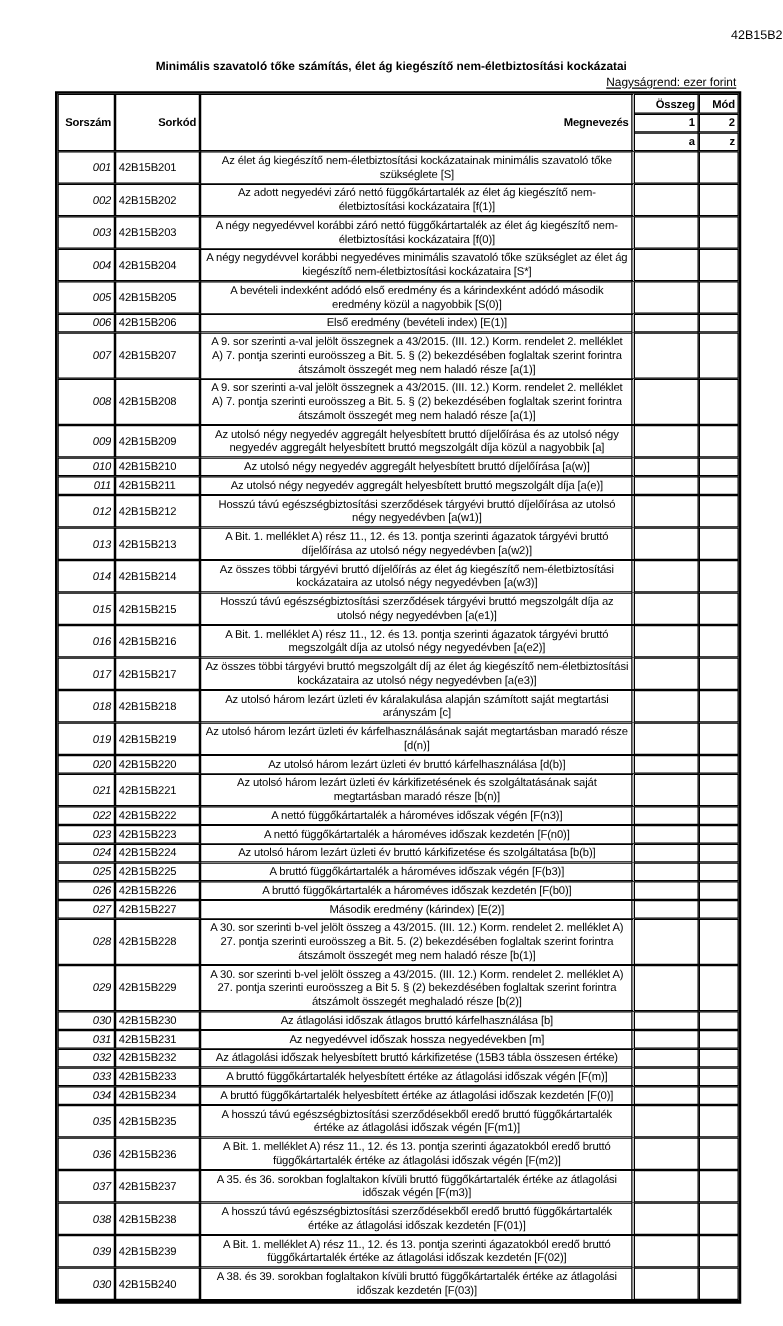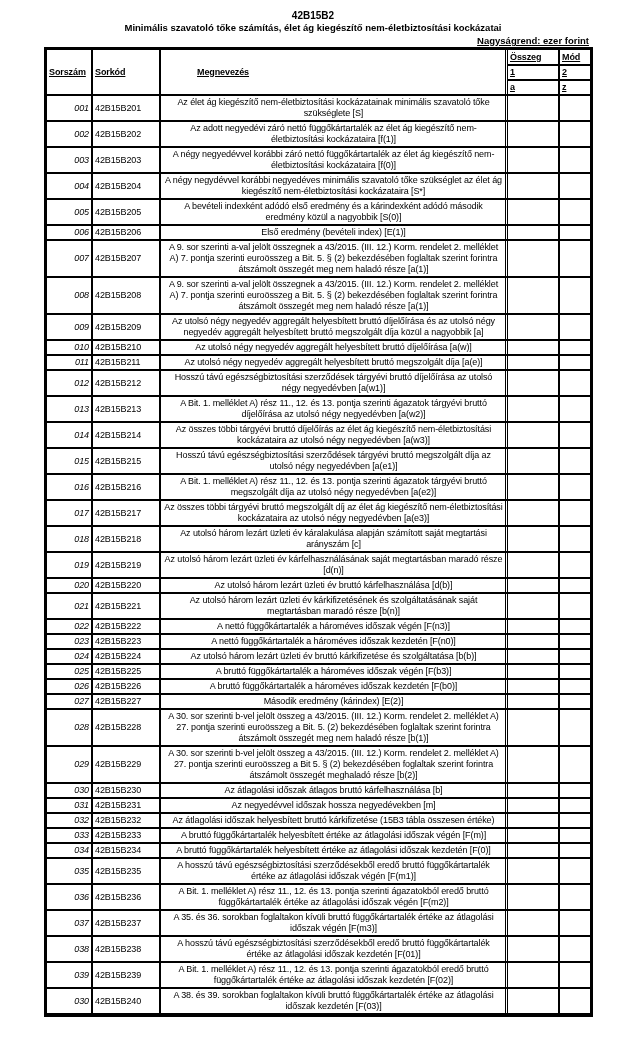--- a/index.html
+++ b/index.html
@@ -10,37 +10,37 @@
     font-family: "Liberation Sans", sans-serif;
   }
   .page {
     position: relative;
     width: 626px;
     height: 1061px;
     background: #ffffff;
     overflow: hidden;
   }
   .title {
-    margin-top: 10px;
-    text-align: center;
+    margin-top: 23px;
+    text-align: right;
     font-size: 10px;
-    font-weight: bold;
+    font-weight: normal;
   }
   .subtitle {
-    margin-top: 1px;
+    margin-top: 14px;
     text-align: center;
     font-size: 9.5px;
     font-weight: bold;
   }
   .scale-note {
     margin-top: 2px;
     margin-right: 37px;
     text-align: right;
     font-size: 9.5px;
-    font-weight: bold;
+    font-weight: normal;
     text-decoration: underline;
   }
   table.form-table {
     margin-left: 44px;
     margin-top: 1px;
     border-collapse: separate;
     border-spacing: 0;
     table-layout: fixed;
     width: 545px;
     border: 2px solid #000;
@@ -51,22 +51,21 @@
     border: 1px solid #000;
     font-size: 9px;
     line-height: 11px;
     letter-spacing: -0.1px;
     padding: 1px 2px;
     vertical-align: middle;
     overflow: hidden;
   }
   .form-table thead th {
     font-weight: bold;
-    text-align: left;
-    text-decoration: underline;
+    text-align: right;
   }
   th.c-megnev, td.megnev { border-right: 3px double #000; padding-left: 36px; }
   th.c-osszeg, td.osszeg-cell { border-left: none; }
   thead tr.h-main th { height: 16px; }
   thead tr.h-num th, thead tr.h-let th { height: 13px; }
   thead th.c-sorszam, thead th.c-sorkod, thead th.c-megnev { height: 42px; }
   td.sorszam {
     text-align: right;
     font-style: italic;
   }

